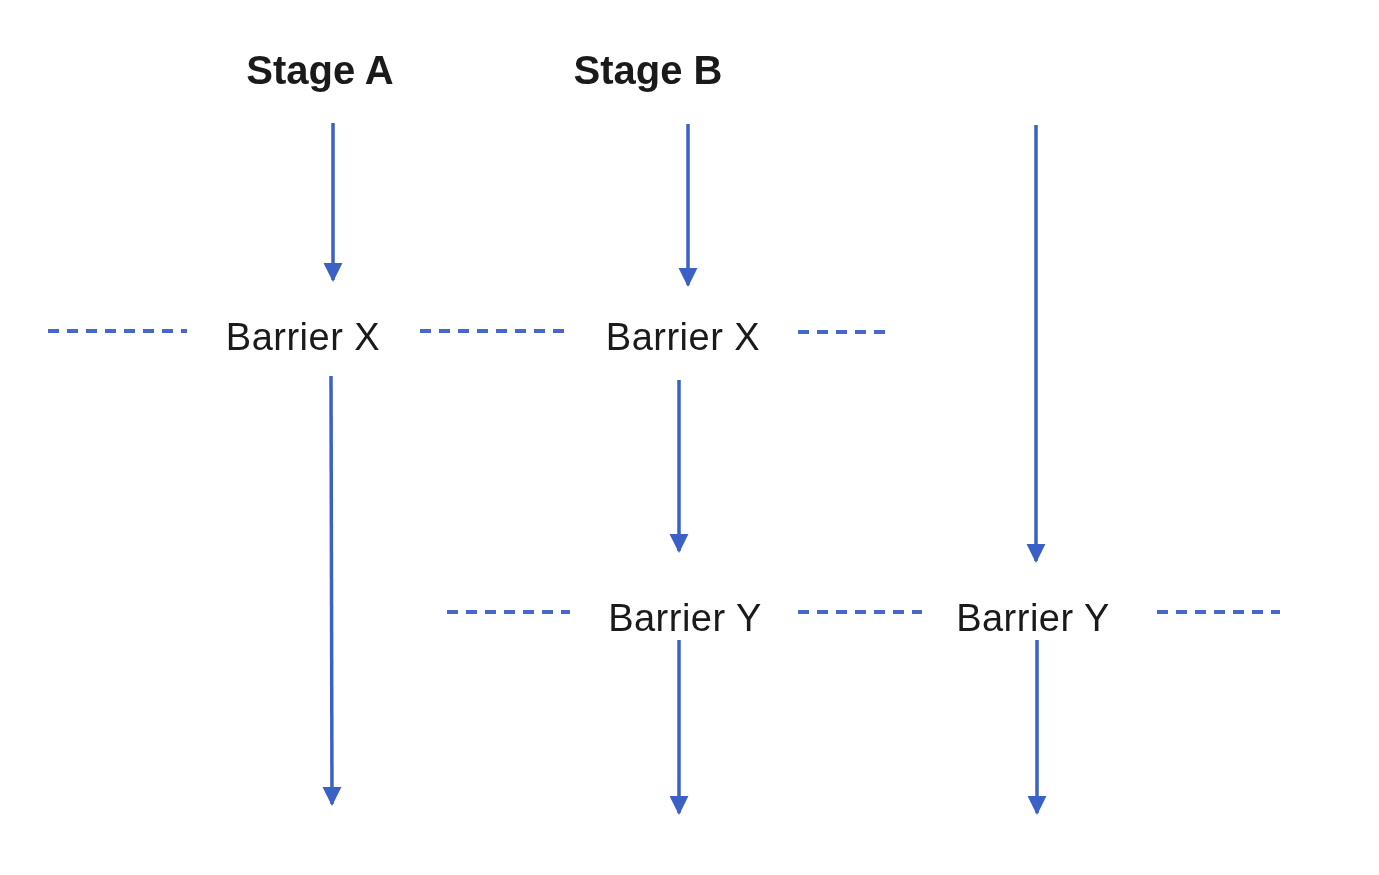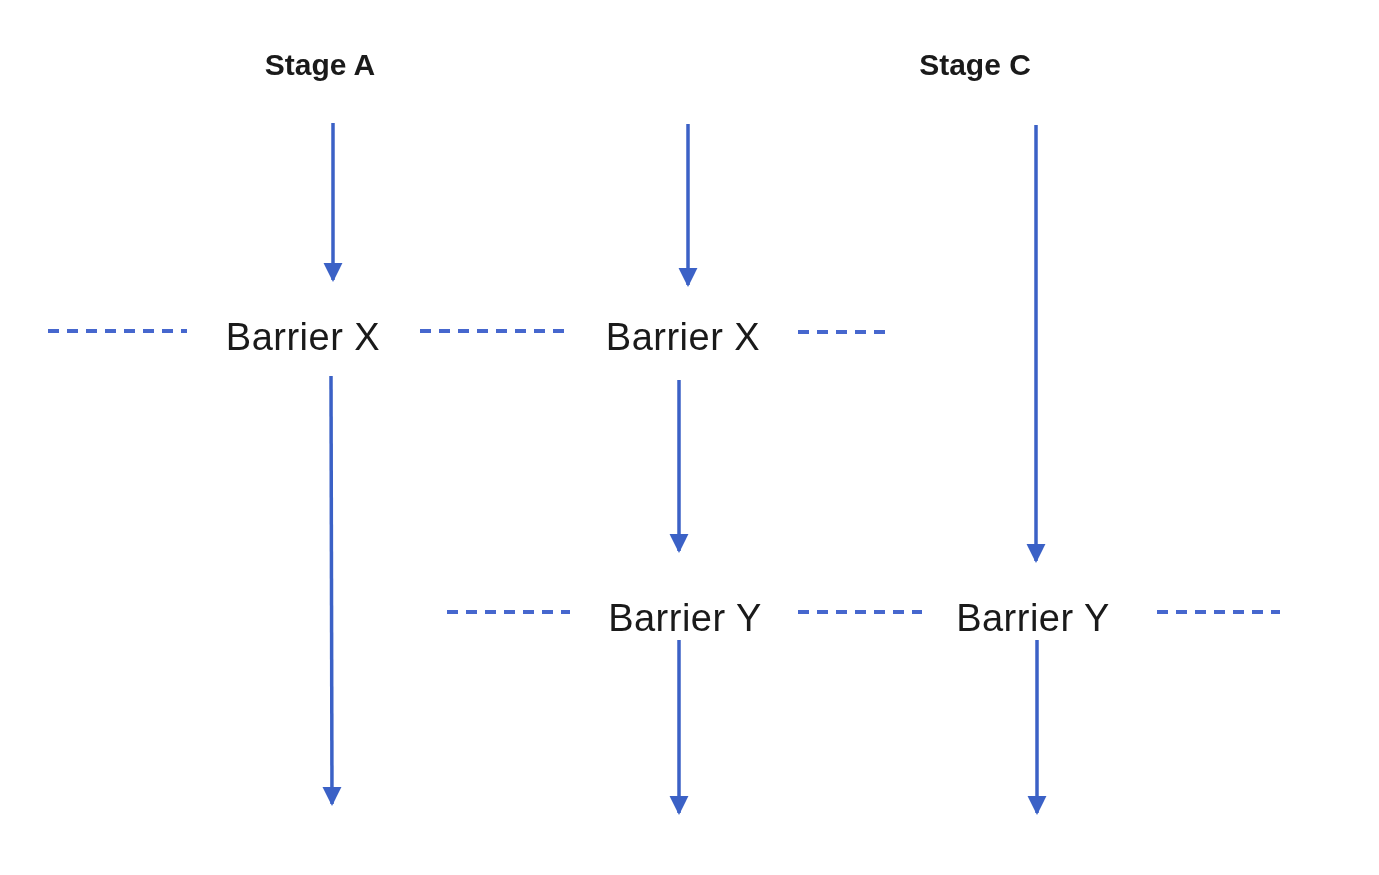--- a/index.html
+++ b/index.html
@@ -37,21 +37,21 @@
   }
   .dash-line {
     stroke: var(--dash-blue);
     stroke-width: 4;
     stroke-dasharray: 11 8;
     fill: none;
   }
   .stage-label {
     position: absolute;
     transform: translateX(-50%);
-    font-size: 30px;
+    font-size: 40px;
     font-weight: bold;
     color: var(--text-dark);
     line-height: 1;
     white-space: nowrap;
   }
   .barrier-label {
     position: absolute;
     transform: translateX(-50%);
     font-size: 38px;
     font-weight: normal;
@@ -94,20 +94,20 @@
     <line class="dash-line" x1="48" y1="331" x2="187" y2="331"></line>
     <line class="dash-line" x1="420" y1="331" x2="570" y2="331"></line>
     <line class="dash-line" x1="798" y1="332" x2="890" y2="332"></line>
 
     <line class="dash-line" x1="447" y1="612" x2="570" y2="612"></line>
     <line class="dash-line" x1="798" y1="612" x2="922" y2="612"></line>
     <line class="dash-line" x1="1157" y1="612" x2="1280" y2="612"></line>
   </svg>
 
   <div class="stage-label" id="stage-a-label">Stage A</div>
-  <div class="stage-label" id="stage-c-label">Stage C</div>
+  <div class="stage-label" id="stage-b-label">Stage B</div>
 
   <div class="barrier-label" id="barrier-x-a-label">Barrier X</div>
   <div class="barrier-label" id="barrier-x-b-label">Barrier X</div>
   <div class="barrier-label" id="barrier-y-b-label">Barrier Y</div>
   <div class="barrier-label" id="barrier-y-c-label">Barrier Y</div>
 
 </div>
 
 </body></html>

